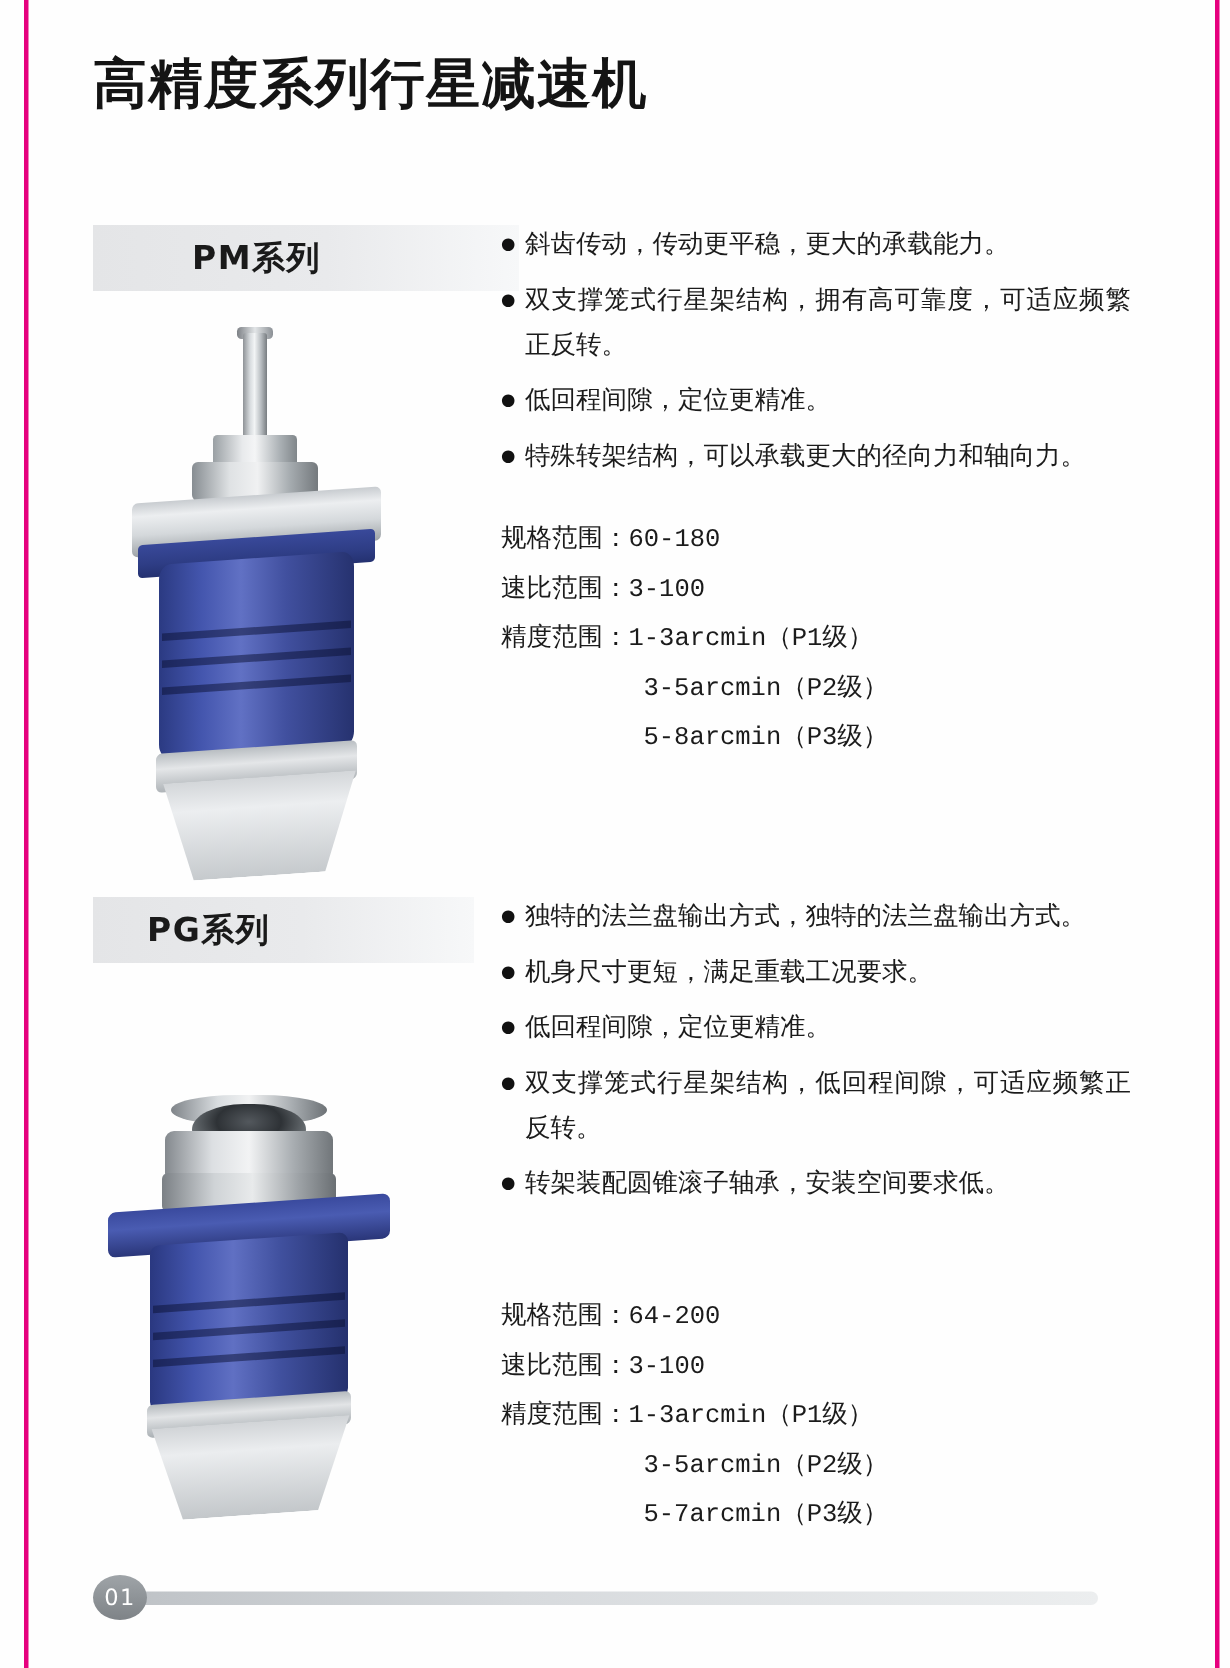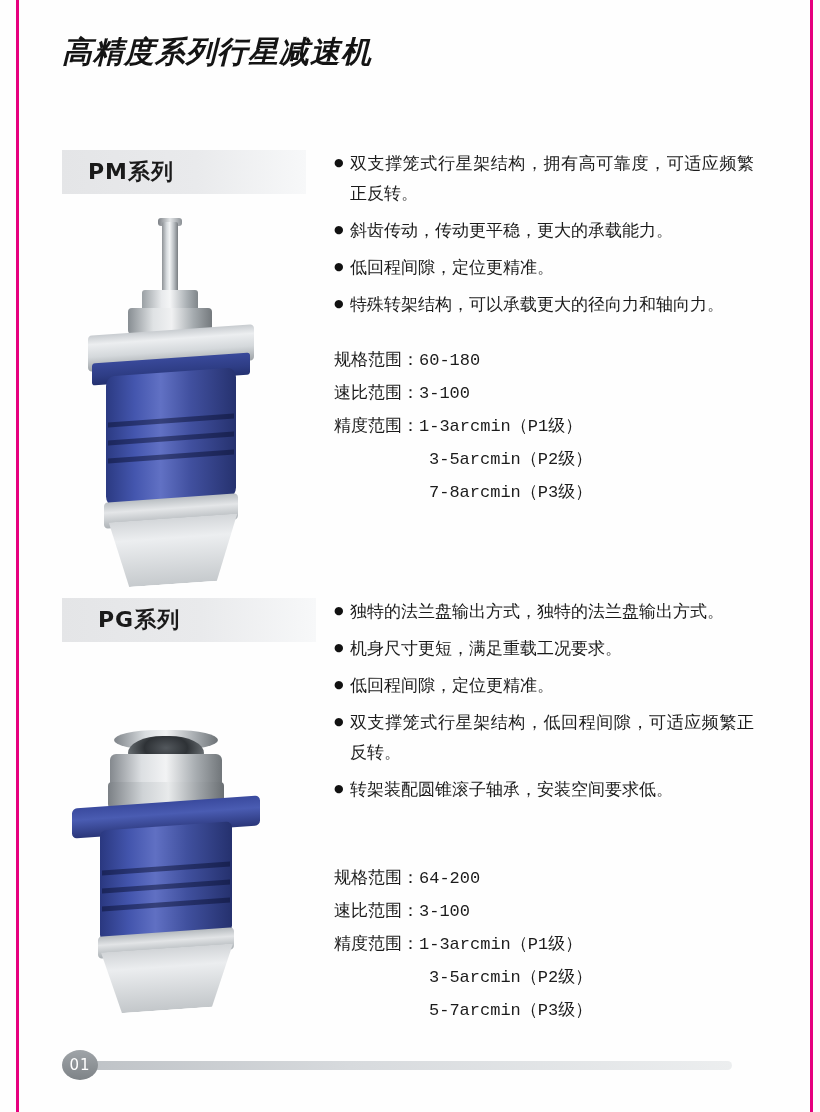--- a/index.html
+++ b/index.html
@@ -35,25 +35,24 @@
     right: 7px;
     top: 0;
     width: 3px;
     height: 1112px;
     background: #e6007e;
   }
   .page-title {
     position: absolute;
     left: 62px;
     top: 32px;
-    font-size: 30px;
+    font-size: 36px;
     font-weight: bold;
     letter-spacing: 1px;
     color: #141414;
-    font-style: italic;
   }
 
   
   .section {
     position: absolute;
     left: 0;
     width: 820px;
   }
   .series-tag {
     position: absolute;
@@ -331,52 +330,52 @@
 
 <div class="page">
 
   <div class="edge-left"></div>
   <div class="edge-right"></div>
 
   <div class="page-title">高精度系列行星减速机</div>
 
   <div class="section" style="top:0;height:560px;">
 
-    <div class="series-tag" style="top:150px;">
+    <div class="series-tag" style="top:150px;padding-left:40px;">
       <span>PM系列</span>
     </div>
 
     <div class="product" style="left:70px; top:222px; width:200px; height:370px;">
       <div class="pm-shaft-cap"></div>
       <div class="pm-shaft"></div>
       <div class="pm-collar"></div>
       <div class="pm-ring"></div>
       <div class="pm-flange"></div>
       <div class="pm-flange-b"></div>
       <div class="pm-body"></div>
       <div class="pm-groove" style="top:196px;"></div>
       <div class="pm-groove" style="top:214px;"></div>
       <div class="pm-groove" style="top:232px;"></div>
       <div class="pm-base-ring"></div>
       <div class="pm-base"></div>
     </div>
 
     <div class="bullets" style="top:148px;">
+      <div class="bullet">斜齿传动，传动更平稳，更大的承载能力。</div>
       <div class="bullet">双支撑笼式行星架结构，拥有高可靠度，可适应频繁正反转。</div>
-      <div class="bullet">斜齿传动，传动更平稳，更大的承载能力。</div>
       <div class="bullet">低回程间隙，定位更精准。</div>
       <div class="bullet">特殊转架结构，可以承载更大的径向力和轴向力。</div>
     </div>
 
     <div class="specs" style="top:344px;">
       <div class="spec-line">规格范围：60-180</div>
       <div class="spec-line">速比范围：3-100</div>
       <div class="spec-line">精度范围：1-3arcmin（P1级）</div>
       <div class="spec-line indent">3-5arcmin（P2级）</div>
-      <div class="spec-line indent">7-8arcmin（P3级）</div>
+      <div class="spec-line indent">5-8arcmin（P3级）</div>
     </div>
   </div>
 
   <div class="section" style="top:0;height:480px;">
 
     <div class="series-tag" style="top:598px;padding-left:10px;">
       <span>PG系列</span>
     </div>
 
     <div class="product" style="left:66px; top:730px; width:210px; height:300px;">

